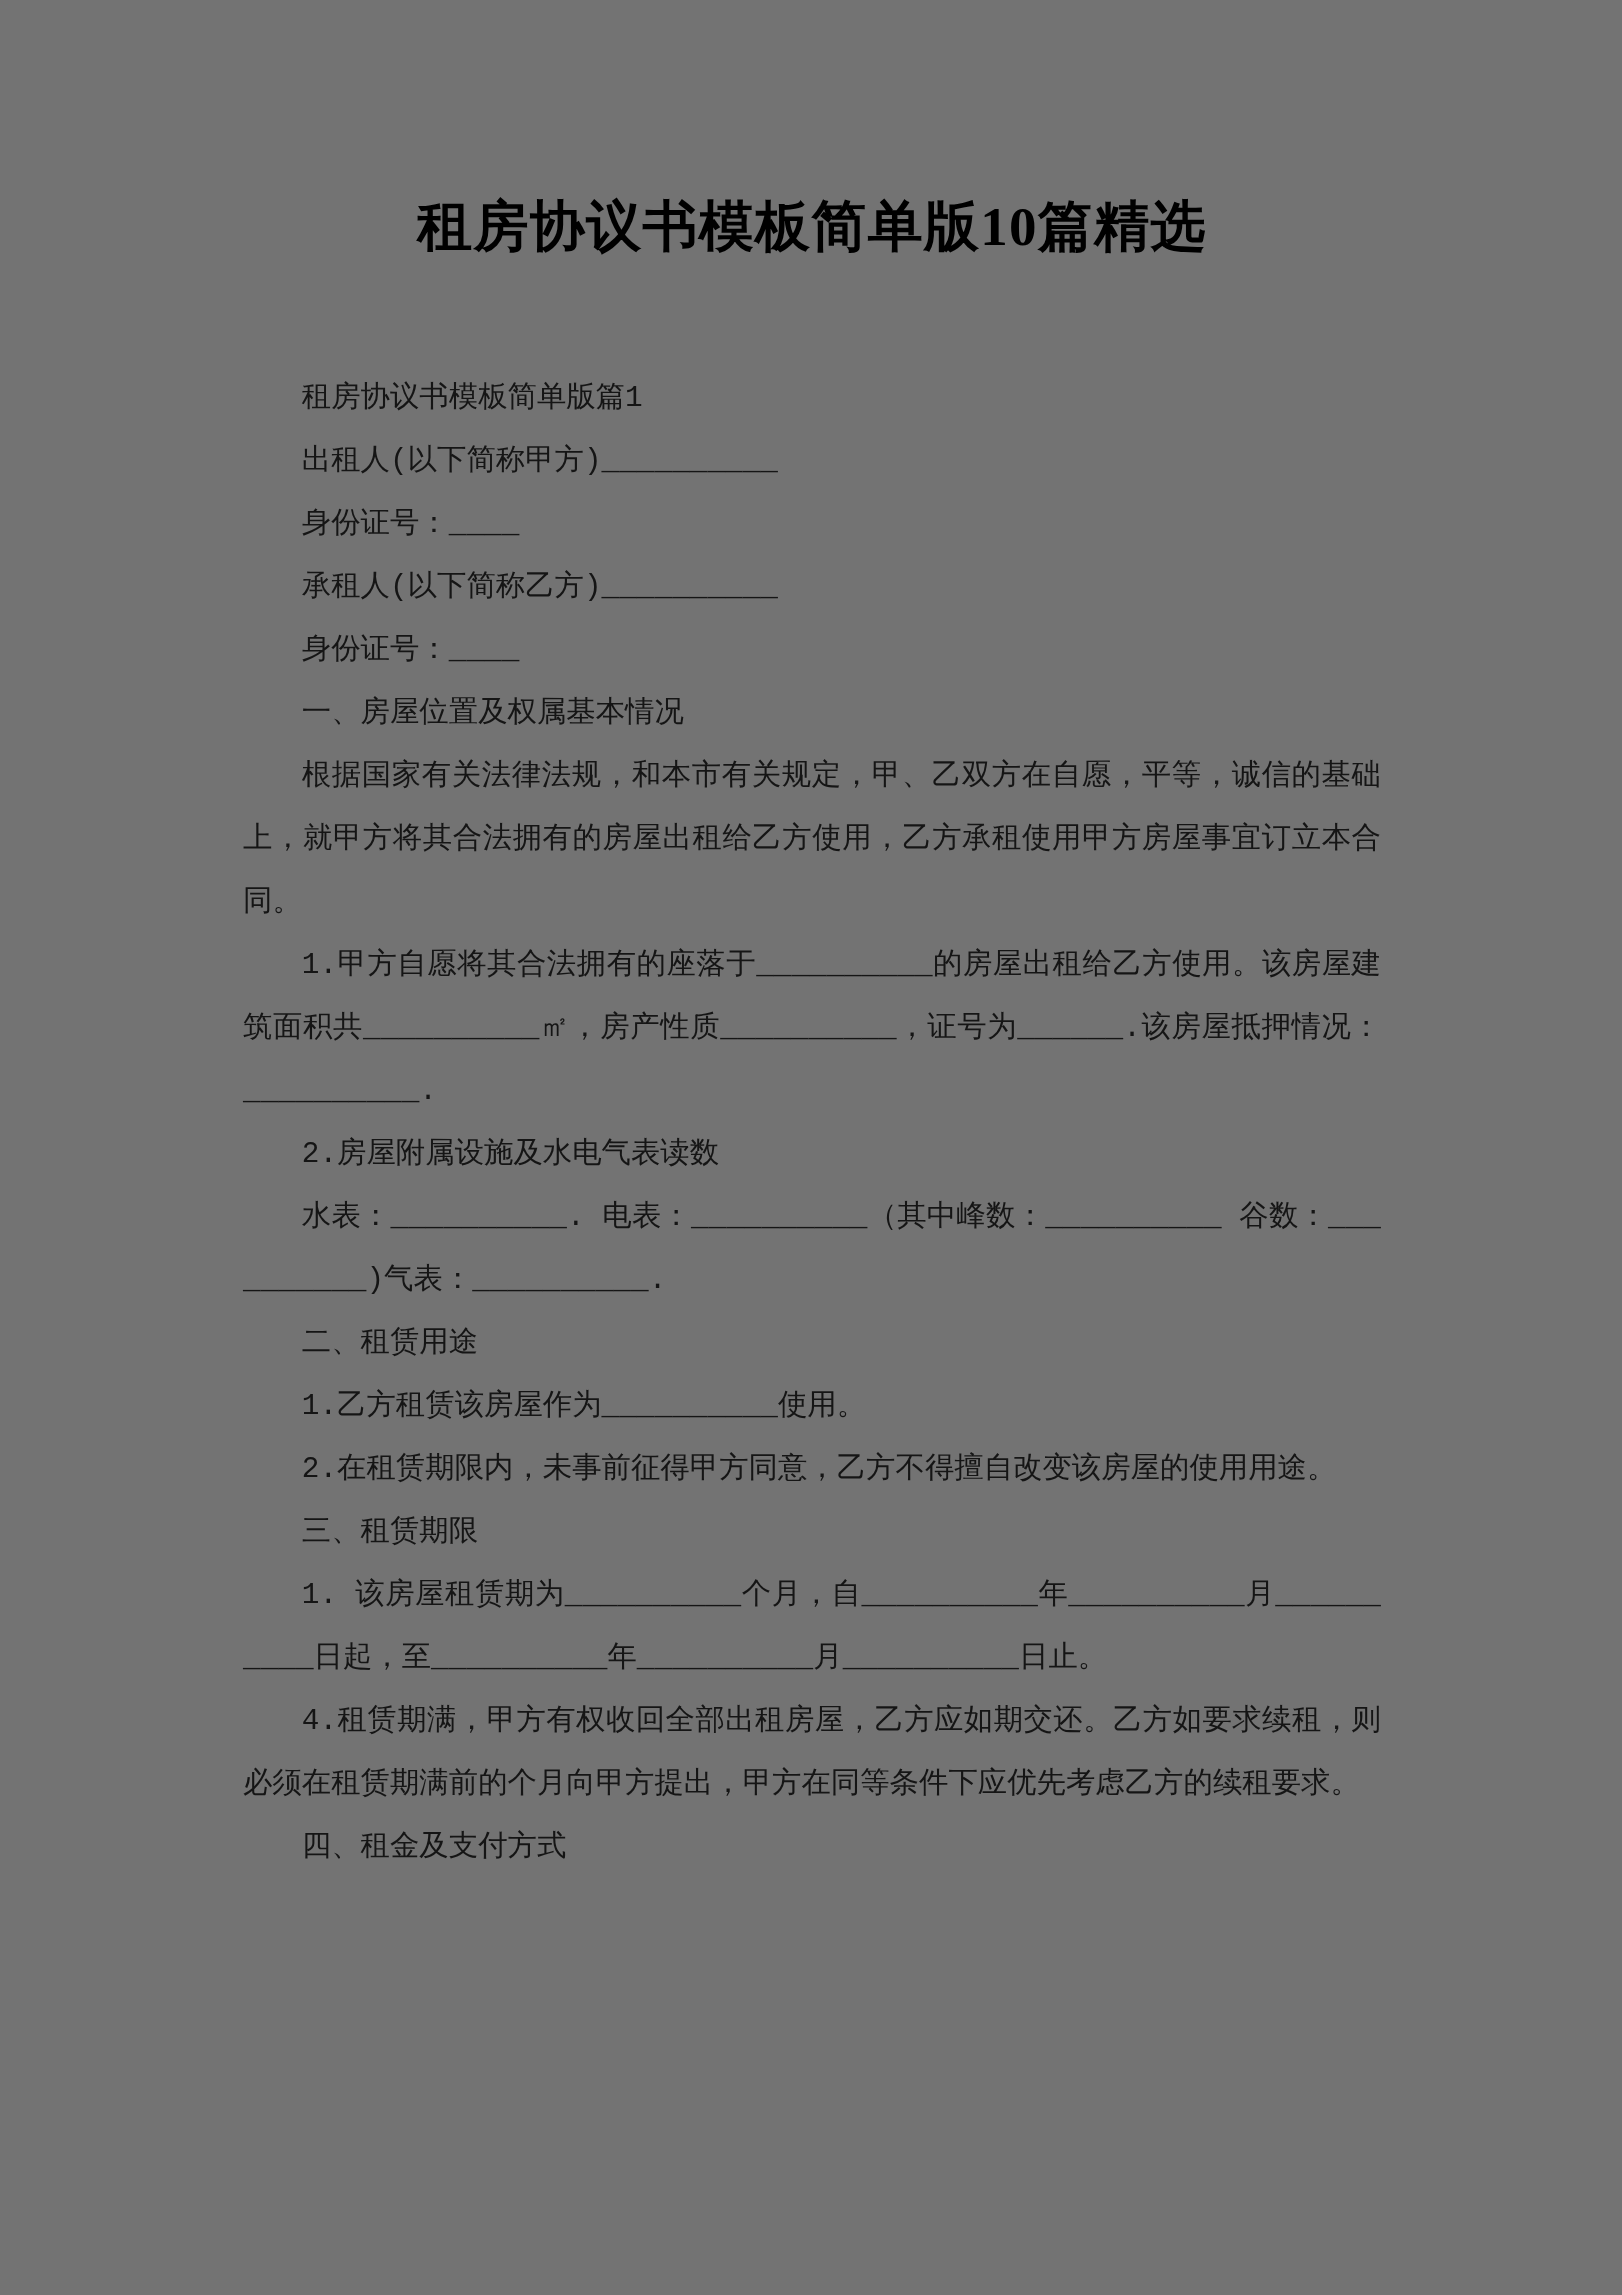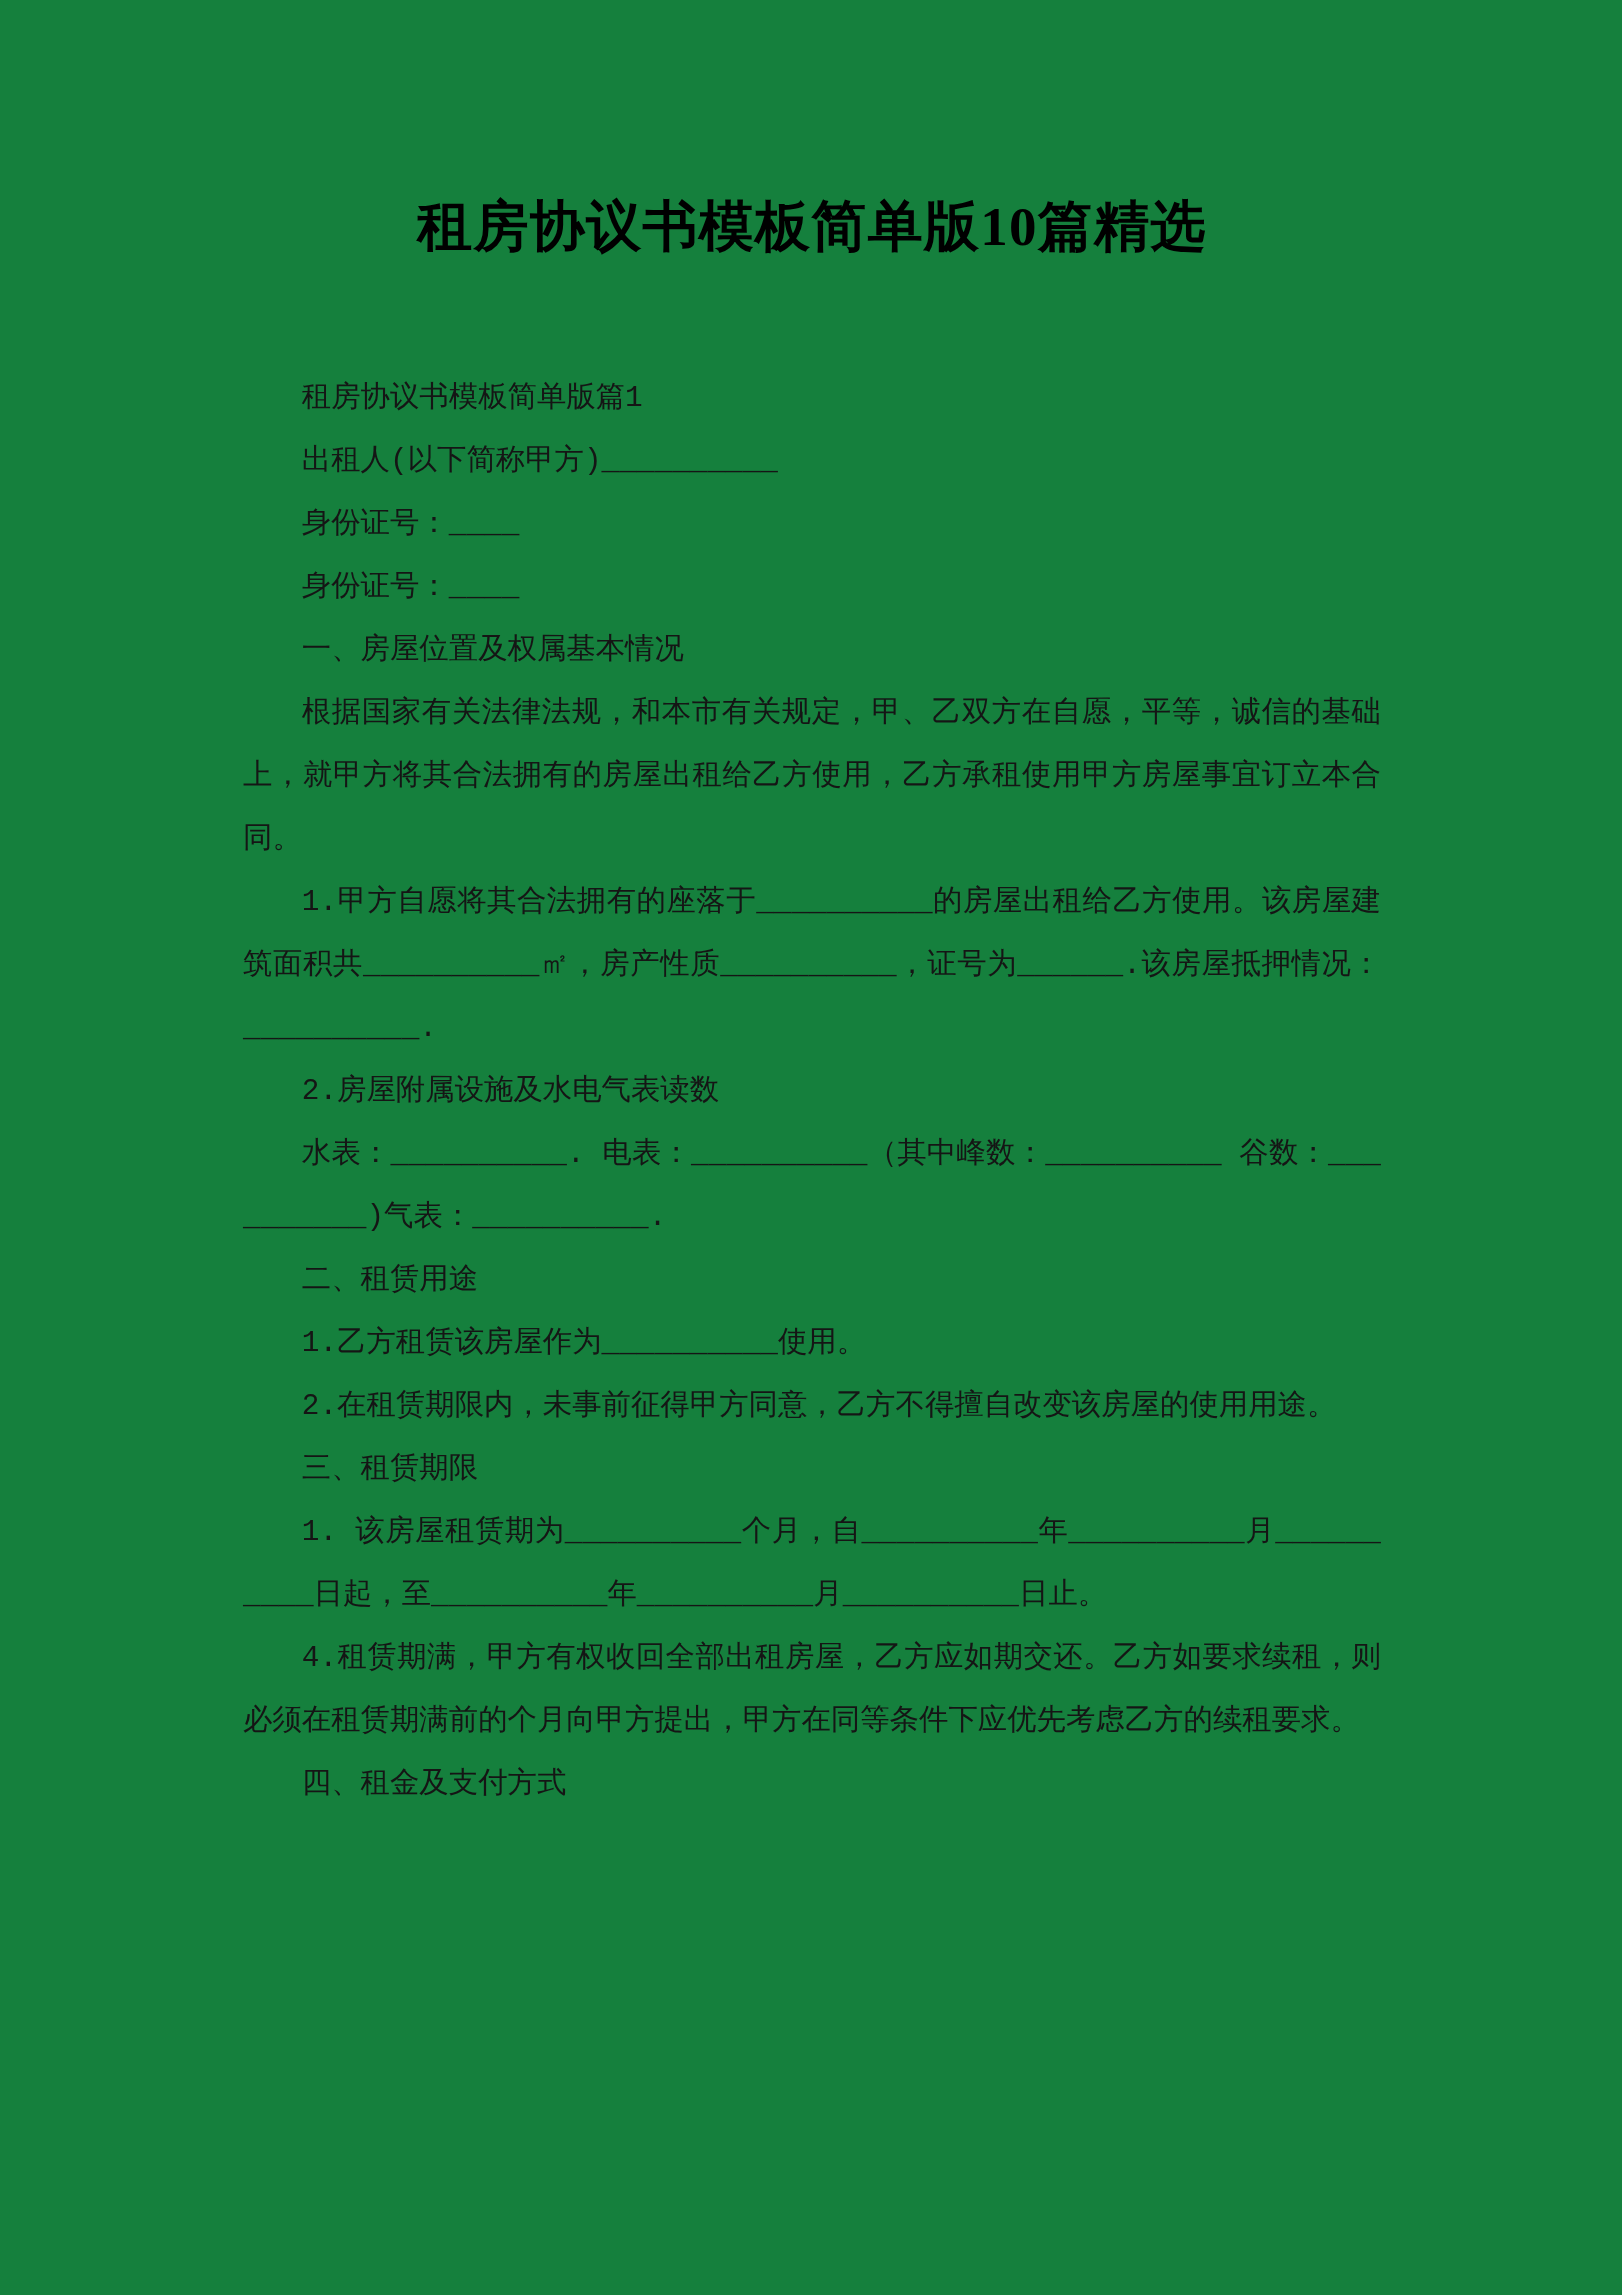--- a/index.html
+++ b/index.html
@@ -5,21 +5,21 @@
   html, body {
     margin: 0;
     padding: 0;
     background: #ffffff;
   }
   .page {
     position: relative;
     width: 1623px;
     height: 2295px;
     margin: 0 auto;
-    background: #15803d;
+    background: #737373;
     box-sizing: border-box;
     padding: 190px 242px 0 243px;
     font-family: "Liberation Serif", "DejaVu Serif", serif;
     color: #111111;
     overflow: hidden;
   }
   .doc-title {
     margin: 0 0 103px 0;
     text-align: center;
     font-size: 55px;
@@ -40,20 +40,21 @@
 </style>
 </head>
 <body>
 
 <div class="page">
   <h1 class="doc-title">租房协议书模板简单版10篇精选</h1>
   <div class="doc-body">
     <p>租房协议书模板简单版篇1</p>
     <p>出租人(以下简称甲方)__________</p>
     <p>身份证号：____</p>
+    <p>承租人(以下简称乙方)__________</p>
     <p>身份证号：____</p>
     <p>一、房屋位置及权属基本情况</p>
     <p>根据国家有关法律法规，和本市有关规定，甲、乙双方在自愿，平等，诚信的基础上，就甲方将其合法拥有的房屋出租给乙方使用，乙方承租使用甲方房屋事宜订立本合同。</p>
     <p>1.甲方自愿将其合法拥有的座落于__________的房屋出租给乙方使用。该房屋建筑面积共__________㎡，房产性质__________，证号为______.该房屋抵押情况：__________.</p>
     <p>2.房屋附属设施及水电气表读数</p>
     <p>水表：__________. 电表：__________（其中峰数：__________ 谷数：__________)气表：__________.</p>
     <p>二、租赁用途</p>
     <p>1.乙方租赁该房屋作为__________使用。</p>
     <p>2.在租赁期限内，未事前征得甲方同意，乙方不得擅自改变该房屋的使用用途。</p>
     <p>三、租赁期限</p>

